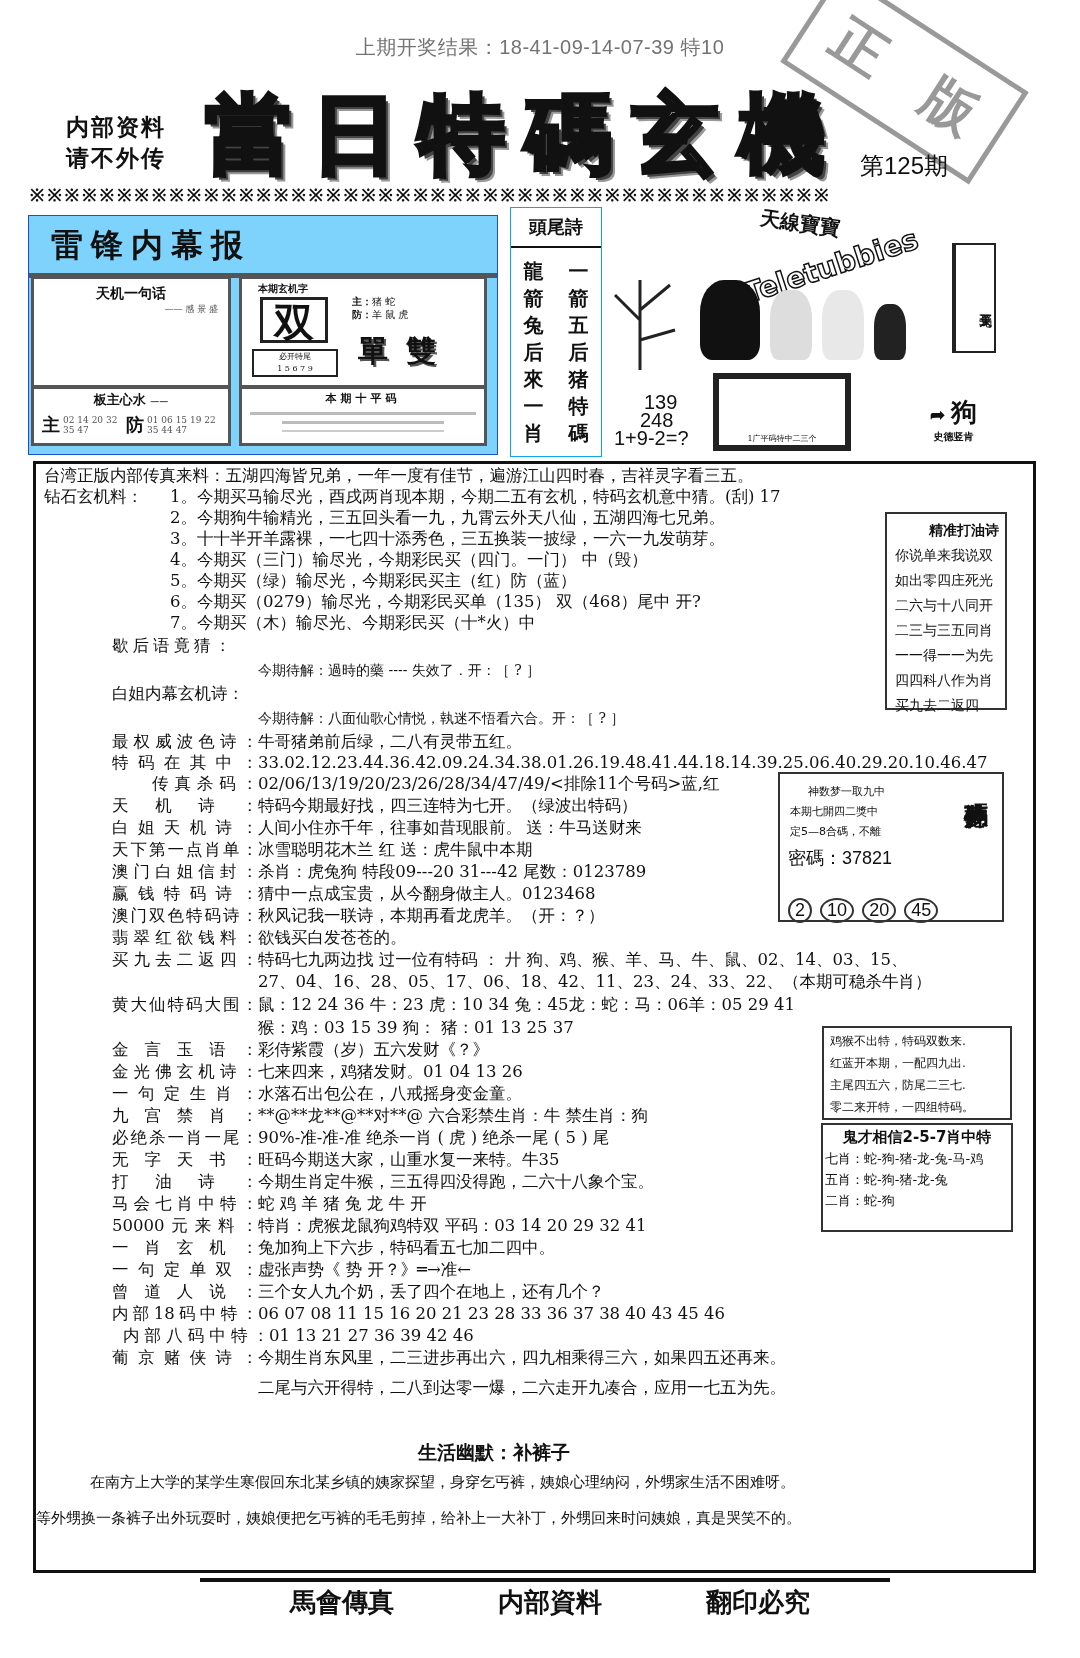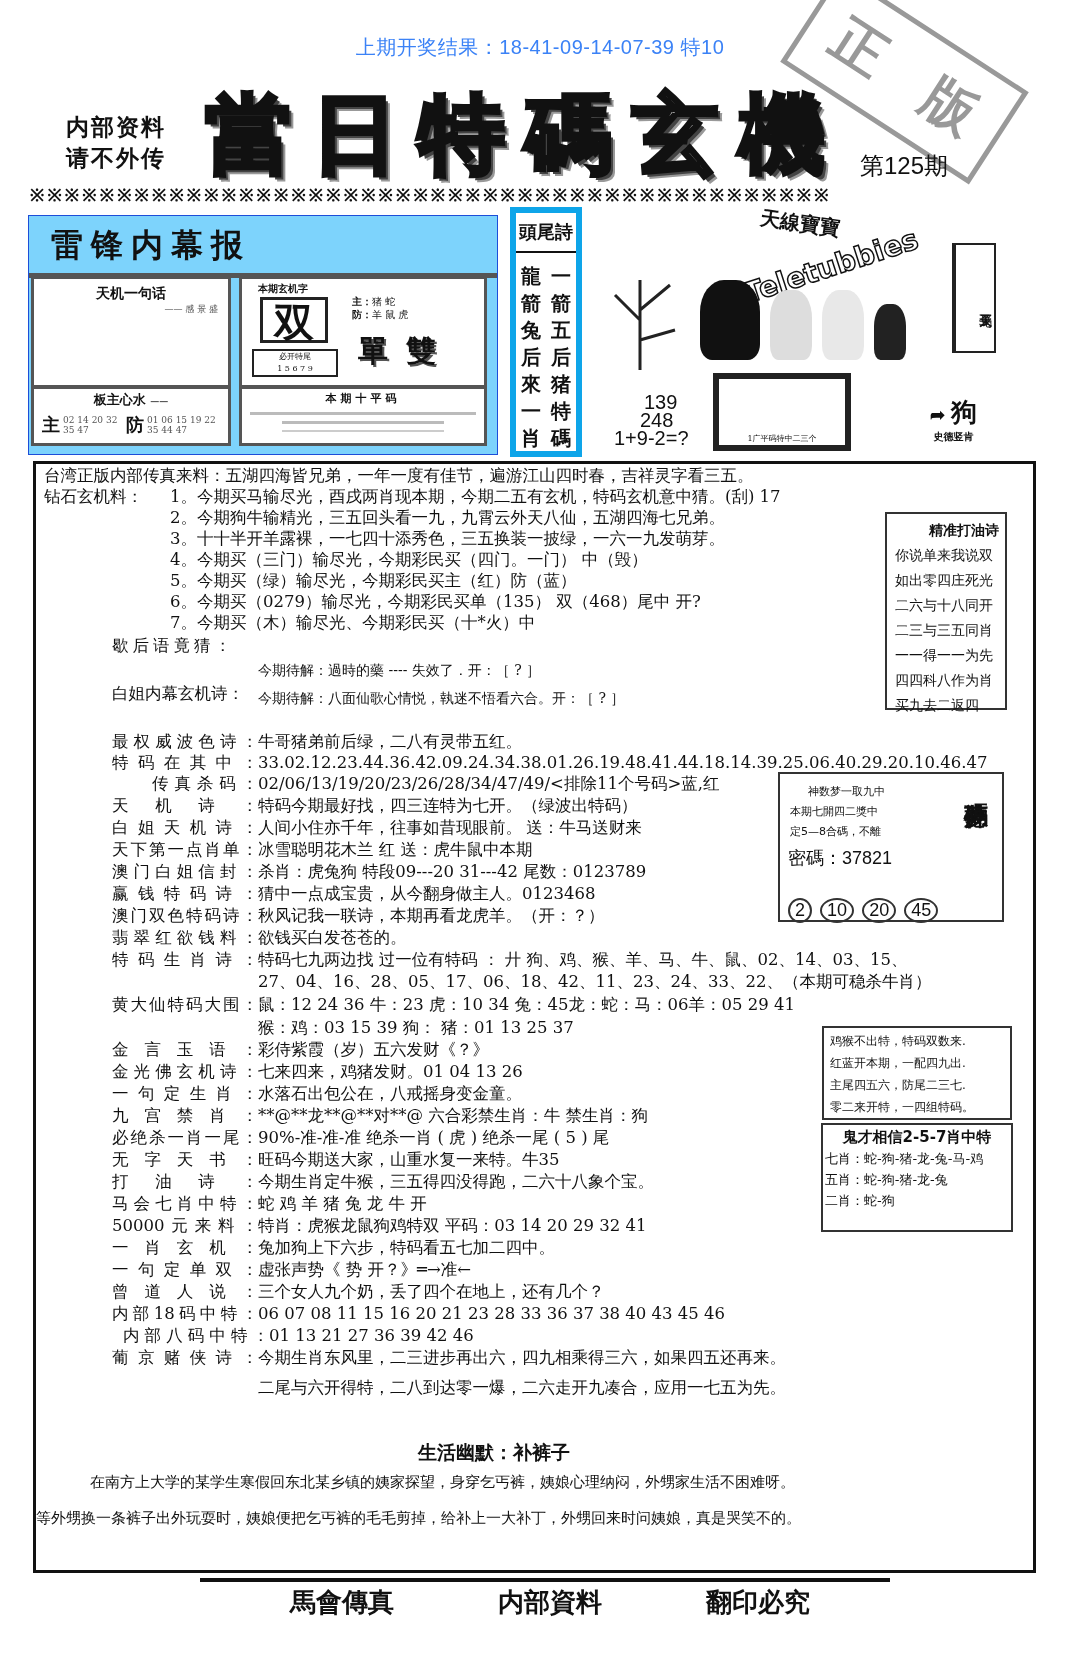--- a/index.html
+++ b/index.html
@@ -1,33 +1,33 @@
 <!DOCTYPE html>
 <html><head>
 <meta charset="utf-8">
 <style>
   *{box-sizing:border-box;margin:0;padding:0}
   html,body{width:1080px;height:1658px;background:#fff;overflow:hidden}
   body{position:relative;font-family:"DejaVu Serif",serif;color:#111}
   .abs{position:absolute}
-  .result{left:0;width:1080px;top:34px;text-align:center;color:#3b82f6;font-family:"Liberation Sans",sans-serif;font-size:20px;letter-spacing:0.5px}
+  .result{left:0;width:1080px;top:34px;text-align:center;color:#737373;font-family:"Liberation Sans",sans-serif;font-size:20px;letter-spacing:0.5px}
   .internal{left:66px;top:112px;font-size:23px;font-weight:bold;line-height:31px;letter-spacing:2px;font-family:"DejaVu Sans",sans-serif}
   .title{left:205px;top:88px;width:620px;display:flex;justify-content:space-between}
   .title span{font-family:"DejaVu Sans",sans-serif;font-size:86px;font-weight:bold;color:#fff;-webkit-text-stroke:4px #111;text-shadow:4px 4px 0 #444,6px 6px 0 #999;line-height:92px}
   .issue{left:860px;top:150px;font-family:"Liberation Sans",sans-serif;font-size:24px}
   .stamp{left:792px;top:22px;width:225px;height:110px;border:5px solid #999;transform:rotate(33deg);display:flex;align-items:center;justify-content:space-around;color:#999;font-size:54px;font-weight:bold}
   .stars{left:30px;top:183px;width:1000px;font-size:17px;letter-spacing:3.2px;white-space:nowrap;overflow:hidden;font-weight:bold}
   
   .leifeng{left:28px;top:215px;width:470px;height:240px;border:1px solid #1d4ed8;background:#7dd3fc}
   .leifeng-head{position:absolute;left:0;top:0;width:100%;height:62px;font-size:32px;font-weight:bold;padding:8px 0 0 22px;letter-spacing:8px;border-bottom:5px solid #555}
   .lf-inner{position:absolute;border:3px solid #555;background:#fff}
   .tiny{font-size:9px;color:#555}
   .dbl{font-size:40px;font-weight:bold;border:3px solid #222;text-align:center;width:68px;height:46px;line-height:44px}
   
-  .acro{left:510px;top:207px;width:72px;height:250px;border:6px solid #0ea5e9}
+  .acro{left:510px;top:207px;width:92px;height:250px;border:1px solid #0ea5e9}
   .acro-head{height:40px;border-bottom:2px solid #111;text-align:center;font-size:18px;font-weight:bold;line-height:38px}
   .acro-cols{display:flex;justify-content:space-around;padding-top:10px}
   .acro-col{display:flex;flex-direction:column;font-size:20px;font-weight:bold;line-height:27px;text-align:center}
   
   .tt-title{left:760px;top:210px;font-size:20px;font-weight:bold;transform:rotate(8deg)}
   .tt-logo{left:740px;top:250px;font-size:28px;font-weight:bold;font-family:"DejaVu Sans",sans-serif;transform:rotate(-18deg);color:#fff;-webkit-text-stroke:1.5px #111}
   .tt-figs{left:700px;top:280px;display:flex;gap:10px;align-items:flex-end}
   .fig{border-radius:40% 40% 20% 20%;background:#ccc}
   .scroll{left:952px;top:243px;width:44px;height:110px;border:2px solid #222;border-left:4px solid #222;font-size:13px;writing-mode:vertical-rl;text-align:center;padding-top:16px}
   .frame{left:713px;top:373px;width:138px;height:78px;border:6px solid #222;font-size:8px;text-align:center;padding-top:54px}
@@ -161,34 +161,34 @@
 <div class="ln" style="left:170px;top:508px">2。今期狗牛输精光，三五回头看一九，九霄云外天八仙，五湖四海七兄弟。</div>
 <div class="ln" style="left:170px;top:529px">3。十十半开羊露裸，一七四十添秀色，三五换装一披绿，一六一九发萌芽。</div>
 <div class="ln" style="left:170px;top:550px">4。今期买（三门）输尽光，今期彩民买（四门。一门） 中（毁）</div>
 <div class="ln" style="left:170px;top:571px">5。今期买（绿）输尽光，今期彩民买主（红）防（蓝）</div>
 <div class="ln" style="left:170px;top:592px">6。今期买（0279）输尽光，今期彩民买单（135） 双（468）尾中 开?</div>
 <div class="ln" style="left:170px;top:613px">7。今期买（木）输尽光、今期彩民买（十*火）中</div>
 
 <div class="ln" style="left:112px;top:636px;letter-spacing:4px">歇后语竟猜：</div>
 <div class="ln" style="left:258px;top:660px;font-size:14px">今期待解：過時的藥 ---- 失效了．开：［ ? ］</div>
 <div class="ln" style="left:112px;top:684px">白姐内幕玄机诗：</div>
-<div class="ln" style="left:258px;top:688px;font-size:14px">今期待解：八面仙歌心情悦，執迷不悟看六合。开：［ ? ］</div>
+<div class="ln" style="left:258px;top:708px;font-size:14px">今期待解：八面仙歌心情悦，執迷不悟看六合。开：［ ? ］</div>
 
 <div id="rows">
     <div class="ln" style="left: 112px; top: 732px;"><span class="lab" style="width: 146px;">最权威波色诗：</span><span>牛哥猪弟前后绿，二八有灵带五红。</span></div>
     <div class="ln" style="left: 112px; top: 753px;"><span class="lab" style="width: 146px;">特码在其中：</span><span>33.02.12.23.44.36.42.09.24.34.38.01.26.19.48.41.44.18.14.39.25.06.40.29.20.10.46.47</span></div>
     <div class="ln" style="left: 112px; top: 774px;"><span class="lab" style="width: 146px; padding-left: 40px;">传真杀码：</span><span>02/06/13/19/20/23/26/28/34/47/49/&lt;排除11个号码&gt;蓝,红</span></div>
     <div class="ln" style="left: 112px; top: 796px;"><span class="lab" style="width: 146px;">天机诗：</span><span>特码今期最好找，四三连特为七开。（绿波出特码）</span></div>
     <div class="ln" style="left: 112px; top: 818px; font-family: Liberation Serif, serif;"><span class="lab" style="width: 146px;">白姐天机诗：</span><span>人间小住亦千年，往事如昔现眼前。 送：牛马送财来</span></div>
     <div class="ln" style="left: 112px; top: 840px;"><span class="lab" style="width: 146px;">天下第一点肖单：</span><span>冰雪聪明花木兰   红   送：虎牛鼠中本期</span></div>
     <div class="ln" style="left: 112px; top: 862px;"><span class="lab" style="width: 146px;">澳门白姐信封：</span><span>杀肖：虎兔狗   特段09---20 31---42   尾数：0123789</span></div>
     <div class="ln" style="left: 112px; top: 884px;"><span class="lab" style="width: 146px;">赢钱特码诗：</span><span>猜中一点成宝贵，从今翻身做主人。0123468</span></div>
     <div class="ln" style="left: 112px; top: 906px;"><span class="lab" style="width: 146px;">澳门双色特码诗：</span><span>秋风记我一联诗，本期再看龙虎羊。（开：？）</span></div>
     <div class="ln" style="left: 112px; top: 928px;"><span class="lab" style="width: 146px;">翡翠红欲钱料：</span><span>欲钱买白发苍苍的。</span></div>
-    <div class="ln" style="left: 112px; top: 950px;"><span class="lab" style="width: 146px;">特码生肖诗：</span><span>特码七九两边找  过一位有特码 ： 廾 狗、鸡、猴、羊、马、牛、鼠、02、14、03、15、</span></div>
+    <div class="ln" style="left: 112px; top: 950px;"><span class="lab" style="width: 146px;">买九去二返四：</span><span>特码七九两边找  过一位有特码 ： 廾 狗、鸡、猴、羊、马、牛、鼠、02、14、03、15、</span></div>
     <div class="ln" style="left: 112px; top: 972px;"><span class="lab" style="width: 146px;"></span><span>27、04、16、28、05、17、06、18、42、11、23、24、33、22、（本期可稳杀牛肖）</span></div>
     <div class="ln" style="left: 112px; top: 995px;"><span class="lab" style="width: 146px;">黄大仙特码大围：</span><span>鼠：12 24 36 牛：23 虎：10 34 兔：45龙：蛇：马：06羊：05 29 41</span></div>
     <div class="ln" style="left: 112px; top: 1018px;"><span class="lab" style="width: 146px;"></span><span>猴：鸡：03 15 39 狗：  猪：01 13 25 37</span></div>
     <div class="ln" style="left: 112px; top: 1040px;"><span class="lab" style="width: 146px;">金言玉语：</span><span>彩侍紫霞（岁）五六发财《？》</span></div>
     <div class="ln" style="left: 112px; top: 1062px;"><span class="lab" style="width: 146px;">金光佛玄机诗：</span><span>七来四来，鸡猪发财。01 04 13 26</span></div>
     <div class="ln" style="left: 112px; top: 1084px;"><span class="lab" style="width: 146px;">一句定生肖：</span><span>水落石出包公在，八戒摇身变金童。</span></div>
     <div class="ln" style="left: 112px; top: 1106px;"><span class="lab" style="width: 146px;">九宫禁肖：</span><span>**@**龙**@**对**@    六合彩禁生肖：牛    禁生肖：狗</span></div>
     <div class="ln" style="left: 112px; top: 1128px;"><span class="lab" style="width: 146px;">必绝杀一肖一尾：</span><span>90%-准-准-准  绝杀一肖 ( 虎 ) 绝杀一尾 ( 5 ) 尾</span></div>
     <div class="ln" style="left: 112px; top: 1150px;"><span class="lab" style="width: 146px;">无字天书：</span><span>旺码今期送大家，山重水复一来特。牛35</span></div>
     <div class="ln" style="left: 112px; top: 1172px;"><span class="lab" style="width: 146px;">打油诗：</span><span>今期生肖定牛猴，三五得四没得跑，二六十八象个宝。</span></div>

